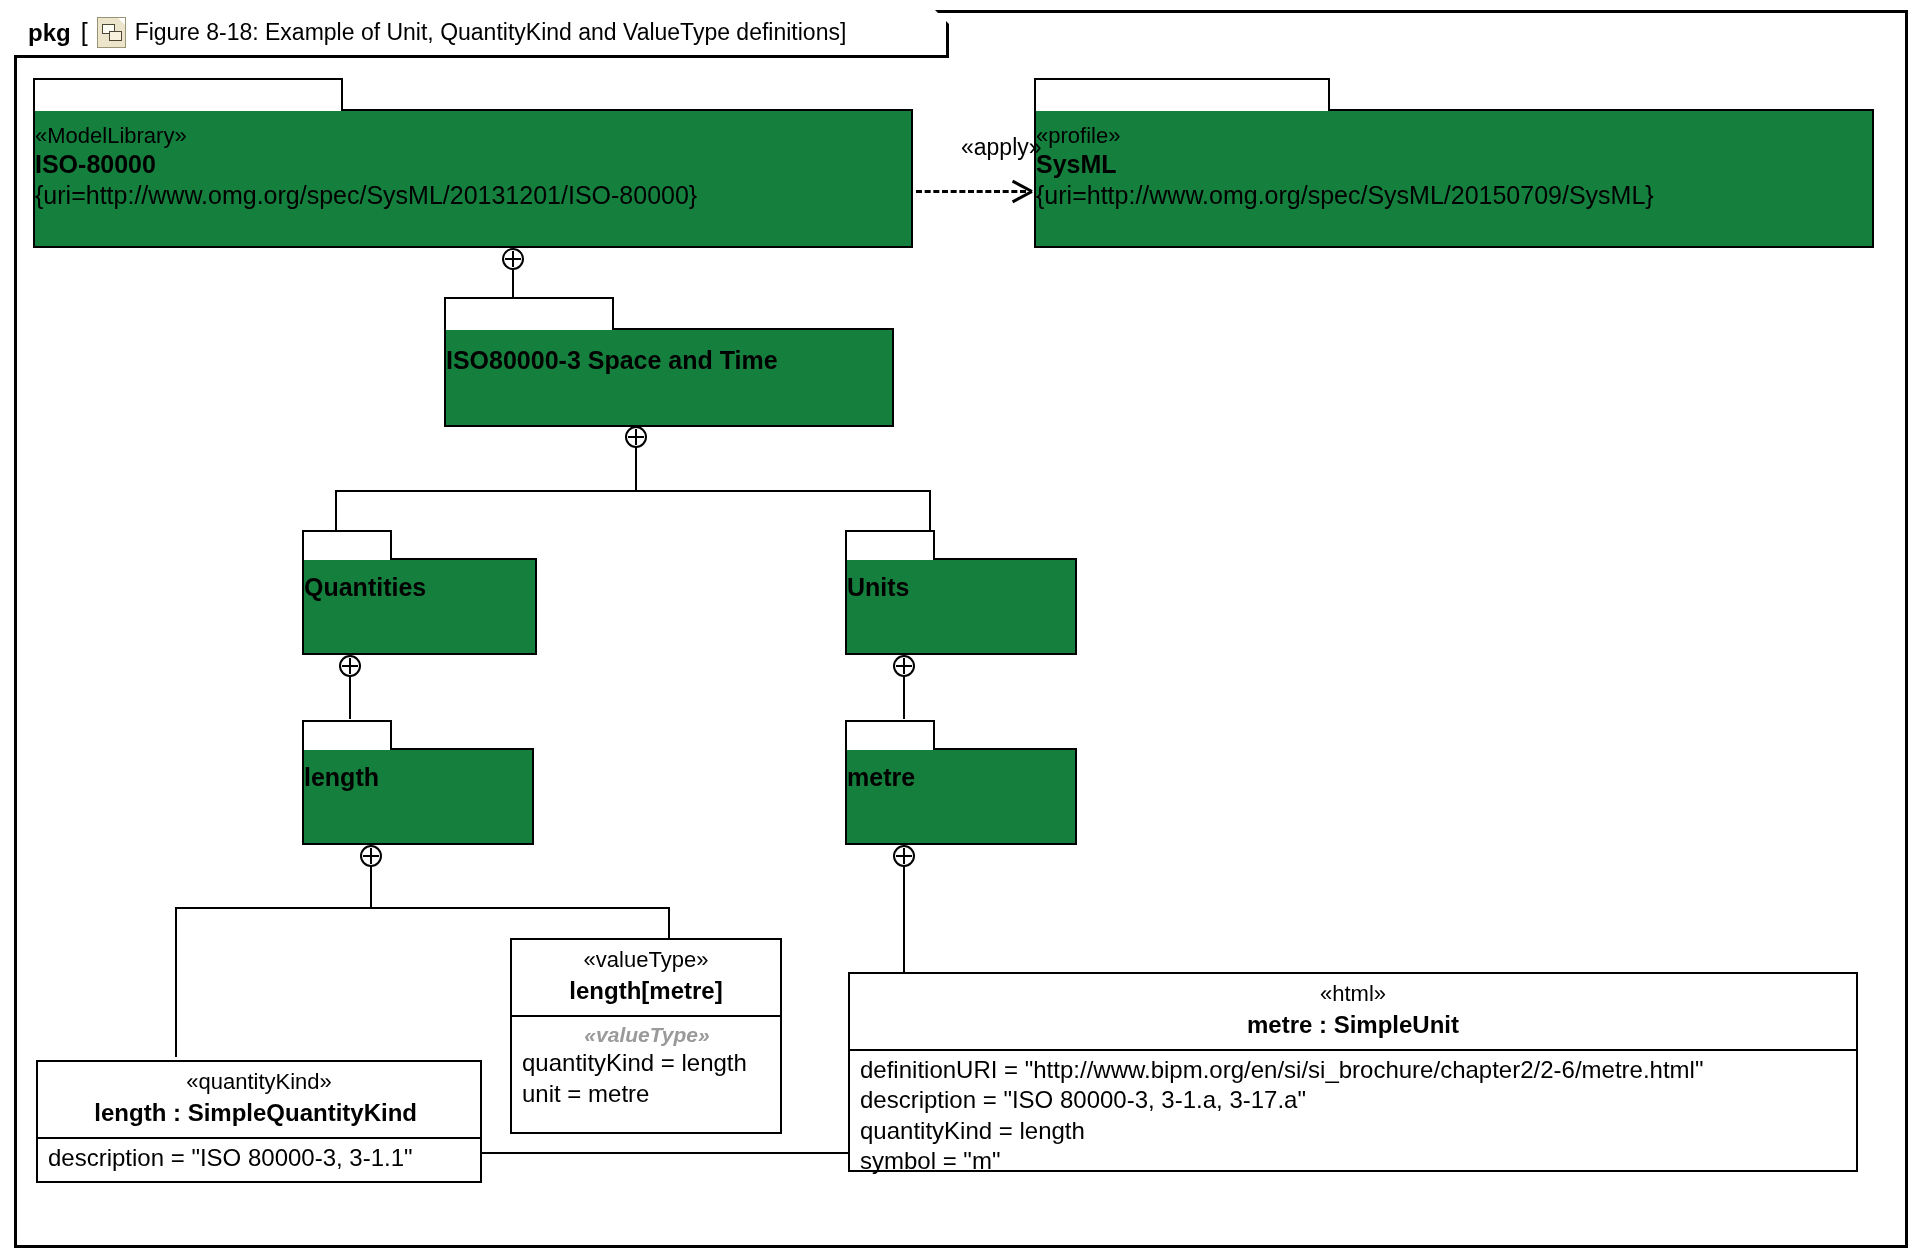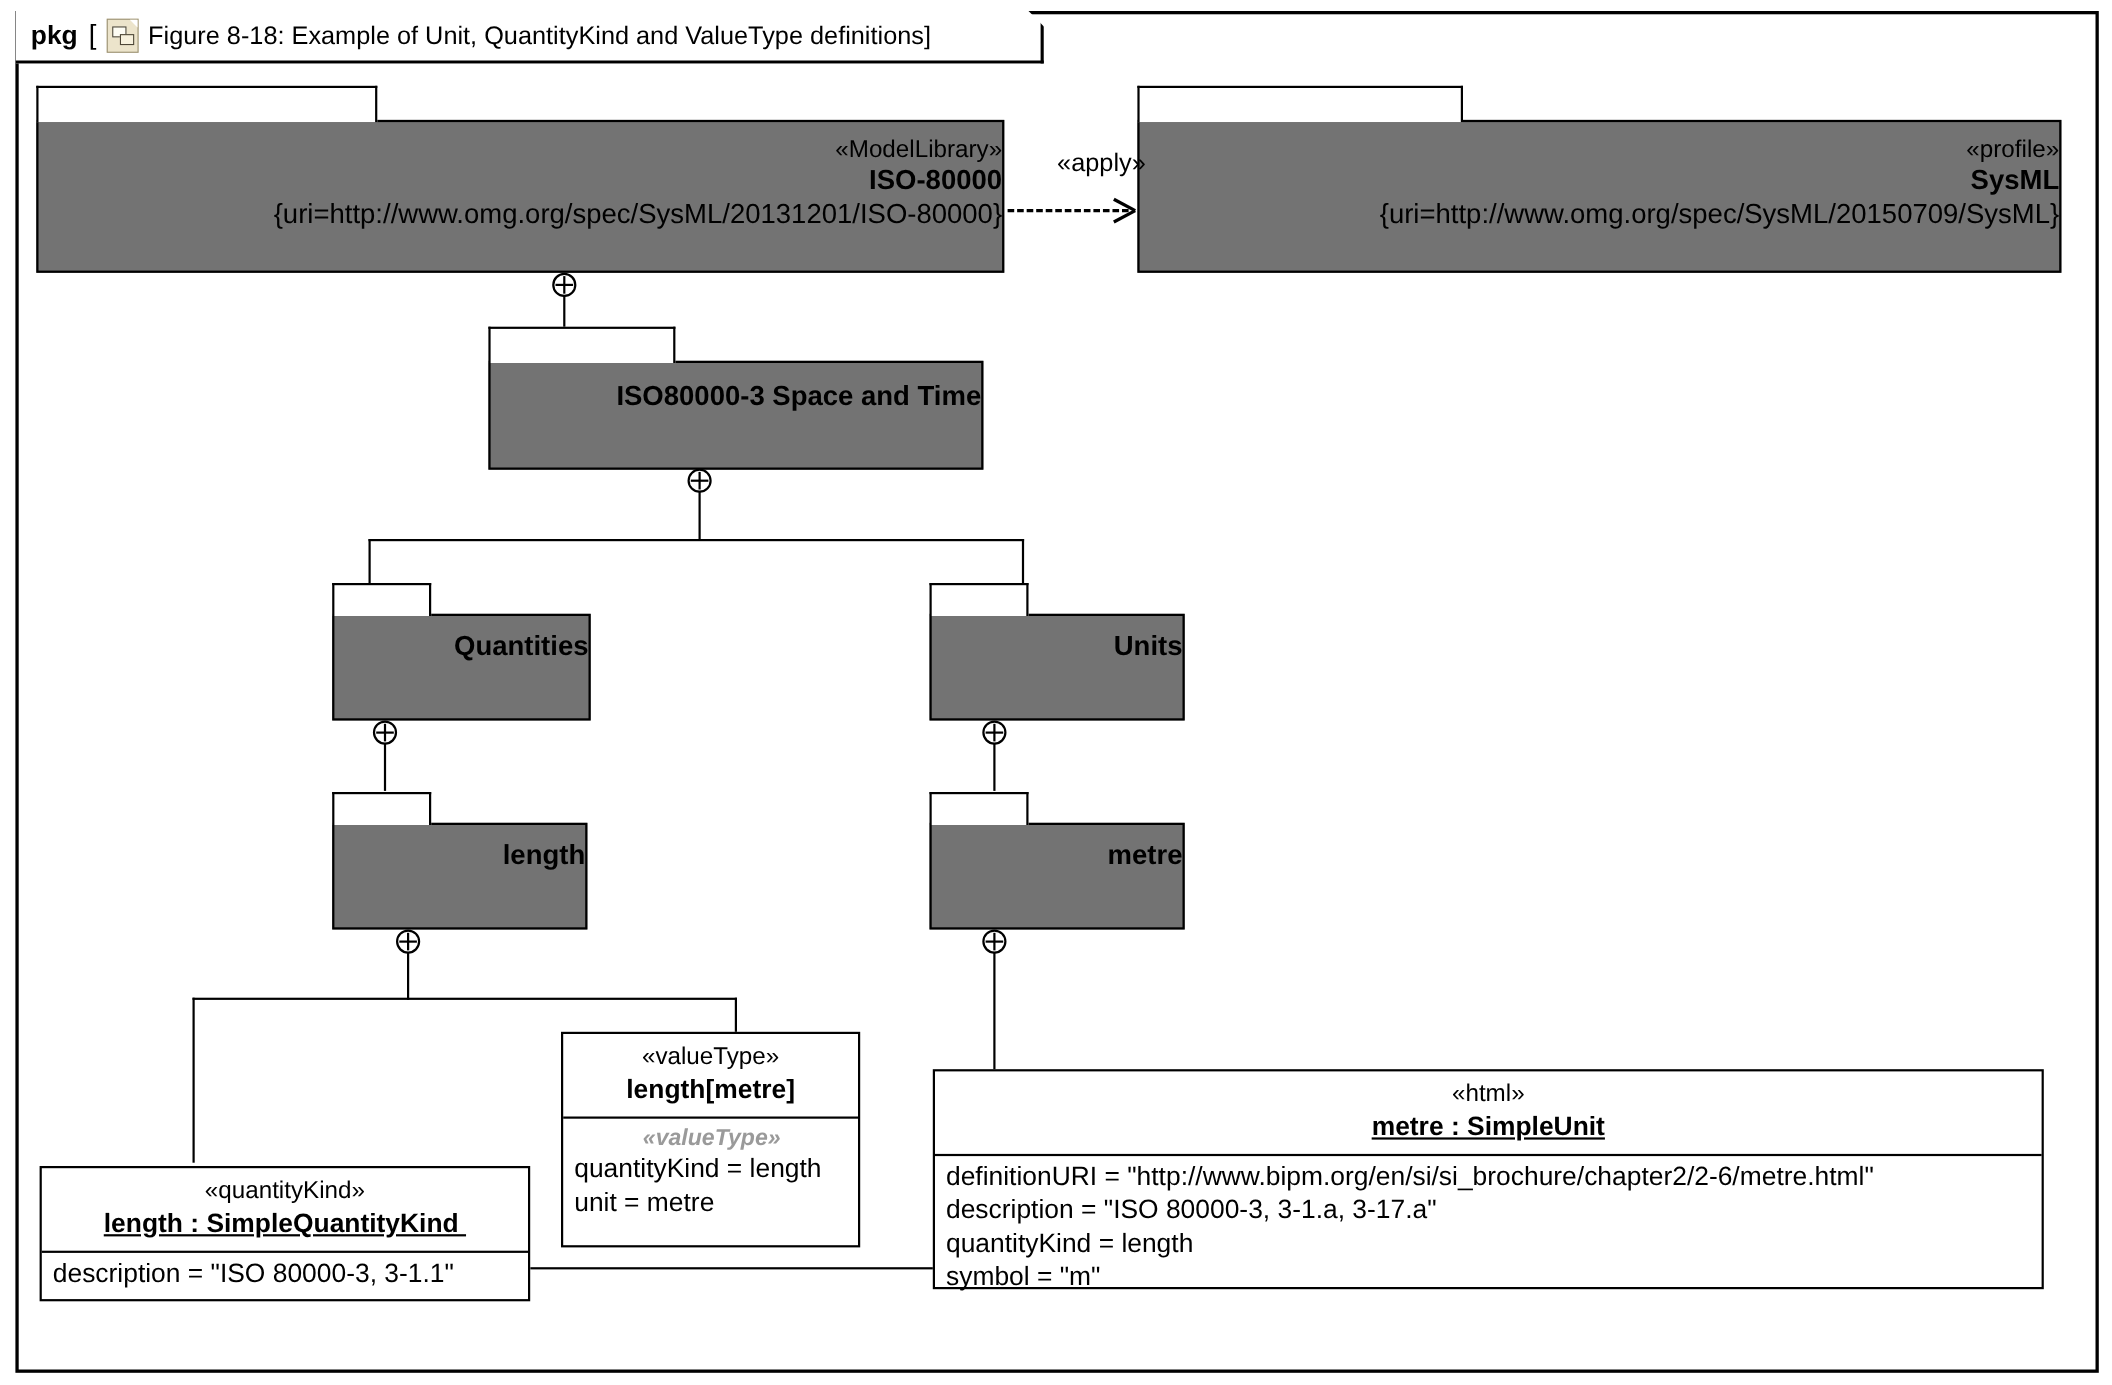--- a/index.html
+++ b/index.html
@@ -100,23 +100,23 @@
     border: 2px solid #000;
     border-bottom: none;
     background: #fff;
     z-index: 2;
   }
   .pkg .pkg-body {
     position: absolute;
     left: 0;
     box-sizing: border-box;
     border: 2px solid #000;
-    background: #737373;
+    background: #15803d;
     z-index: 1;
-    text-align: right;
+    text-align: left;
   }
   .pkg .pkg-body .stereo {
     font-size: 22px;
     line-height: 1.18;
   }
   .pkg .pkg-body .pname {
     font-size: 25px;
     font-weight: bold;
     line-height: 1.25;
   }
@@ -142,21 +142,20 @@
     text-align: center;
     padding: 6px 8px 8px 8px;
   }
   .cls .head .stereo {
     font-size: 22px;
     line-height: 1.3;
   }
   .cls .head .nm {
     font-size: 24px;
     font-weight: bold;
-    text-decoration: underline;
     line-height: 1.35;
     white-space: pre;
   }
   .cls .head .nm.nounder {
     text-decoration: none;
   }
   .cls .sep {
     border-top: 2px solid #000;
   }
   .cls .body {

